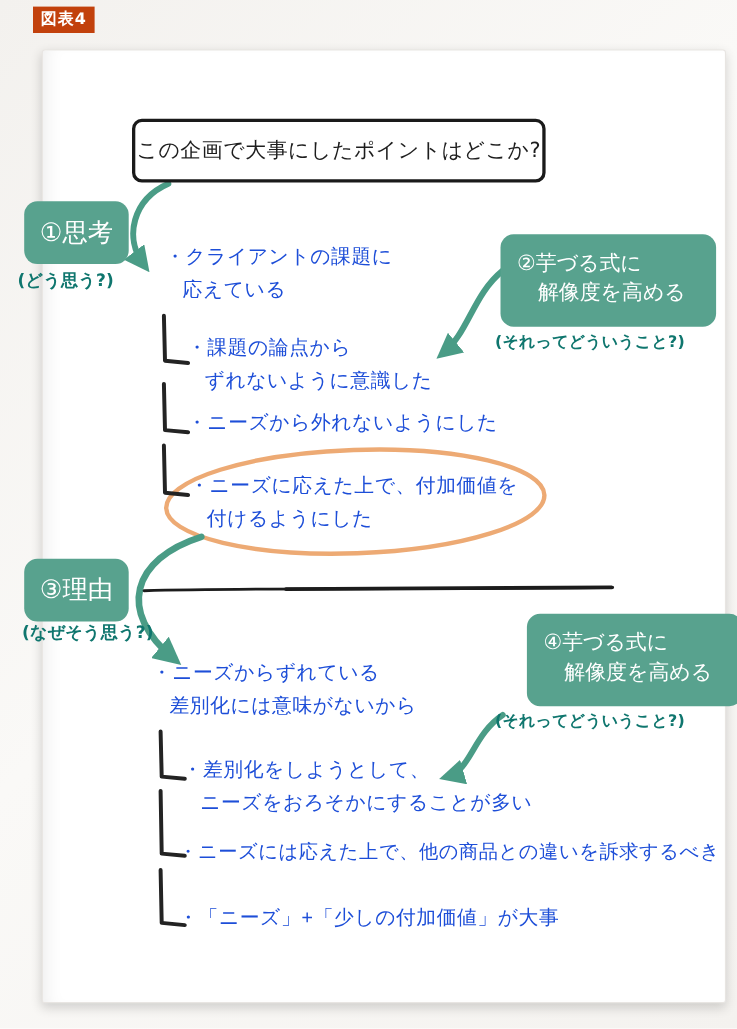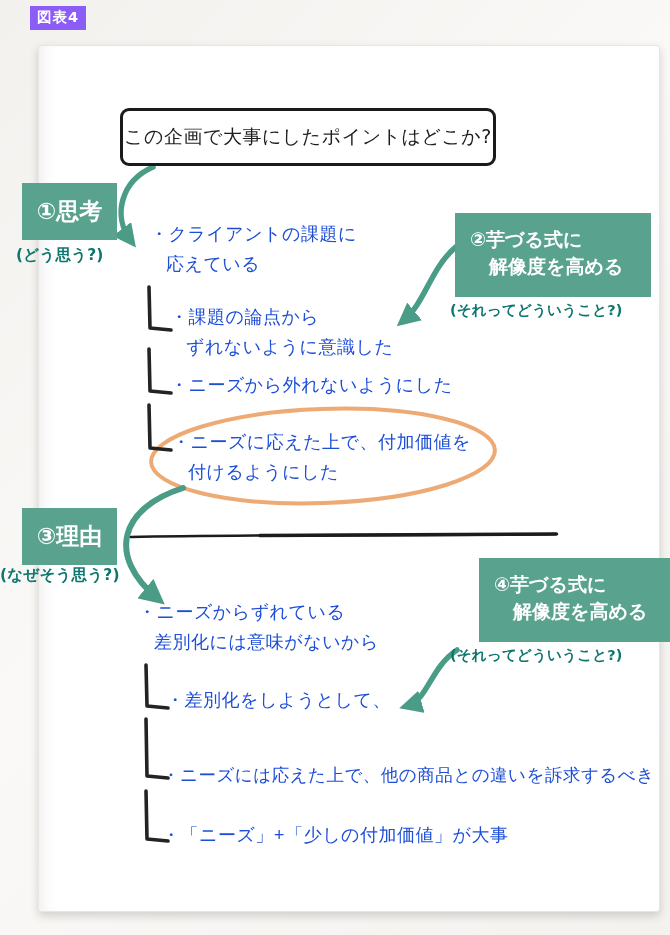--- a/index.html
+++ b/index.html
@@ -8,53 +8,53 @@
   *{margin:0;padding:0;box-sizing:border-box;}
   html,body{width:670px;height:935px;}
   body{
     font-family:"DejaVu Sans","Liberation Sans",sans-serif;
     background:linear-gradient(135deg,#f3f1ee 0%,#faf9f7 45%,#f4f2ef 100%);
     position:relative;overflow:hidden;color:var(--ink);
   }
   .stage{position:absolute;inset:0;}
   
   .fig-badge{
-    position:absolute;left:30px;top:6px;background:#8b5cf6;color:#fff;
+    position:absolute;left:30px;top:6px;background:#c2410c;color:#fff;
     font-size:14.5px;font-weight:bold;padding:2px 7px 3px;letter-spacing:1px;
   }
   .fig-title{position:absolute;left:94px;top:6px;font-size:18px;font-weight:bold;color:#111;letter-spacing:1px;}
   
   .page{
     position:absolute;left:38px;top:45px;width:622px;height:867px;background:#fff;
     border:1px solid #e8e5e2;border-radius:3px;
     box-shadow:0 4px 10px rgba(0,0,0,.16), inset 14px 0 18px -14px rgba(0,0,0,.10);
     z-index:1;
   }
   
   svg.overlay{position:absolute;left:0;top:0;z-index:2;pointer-events:none;}
   
   .qbox{
     position:absolute;left:120px;top:108px;width:376px;height:58px;z-index:3;
     border:3px solid #1a1a1a;border-radius:9px;background:#fff;
     display:flex;align-items:center;justify-content:center;
     font-size:19px;font-weight:500;letter-spacing:.5px;
   }
   
-  .badge{position:absolute;background:var(--teal);color:#fff;font-weight:bold;border-radius:0;z-index:4;}
+  .badge{position:absolute;background:var(--teal);color:#fff;font-weight:normal;border-radius:12px;z-index:4;}
   .badge.small{width:95px;height:57px;display:flex;align-items:center;justify-content:center;font-size:23px;}
   .badge.wide{width:196px;height:84px;padding:13px 0 0 15px;font-size:19px;line-height:27px;}
   .badge.wide .l2{padding-left:19px;}
   .b1{left:22px;top:183px;}
   .b2{left:455px;top:213px;}
   .b3{left:22px;top:508px;}
   .b4{left:455px;top:558px;margin-left:24px;}
   .caption{position:absolute;font-weight:bold;color:#0f766e;z-index:4;font-size:15px;letter-spacing:.2px;}
   .c1{left:16px;top:245px;font-size:15.5px;}
   .c2{left:450px;top:301px;font-size:14.5px;}
-  .c3{left:0;top:565px;font-size:15.5px;}
+  .c3{left:20px;top:565px;font-size:15.5px;}
   .c4{left:450px;top:646px;font-size:14.5px;}
   
   .hand{position:absolute;z-index:3;font-size:18px;line-height:30px;letter-spacing:.5px;color:#1d4ed8;white-space:nowrap;font-family:Liberation Mono, monospace;}
   .hand .ind{padding-left:16px;}
   .t-main1{left:150px;top:220px;}
   .t-sub1a{left:170px;top:303px;}
   .t-sub1b{left:170px;top:371px;}
   .t-sub1c{left:172px;top:428px;}
   .t-main2{left:138px;top:598px;}
   .t-sub2a{left:166px;top:686px;}
@@ -137,20 +137,21 @@
     <div>・ニーズに応えた上で、付加価値を</div>
     <div class="ind">付けるようにした</div>
   </div>
 
   <div class="hand t-main2">
     <div>・ニーズからずれている</div>
     <div class="ind">差別化には意味がないから</div>
   </div>
   <div class="hand t-sub2a">
     <div>・差別化をしようとして、</div>
+    <div class="ind">ニーズをおろそかにすることが多い</div>
   </div>
   <div class="hand t-sub2b">
     <div>・ニーズには応えた上で、他の商品との違いを訴求するべき</div>
   </div>
   <div class="hand t-sub2c">
     <div>・「ニーズ」+「少しの付加価値」が大事</div>
   </div>
 
 </div>
 

